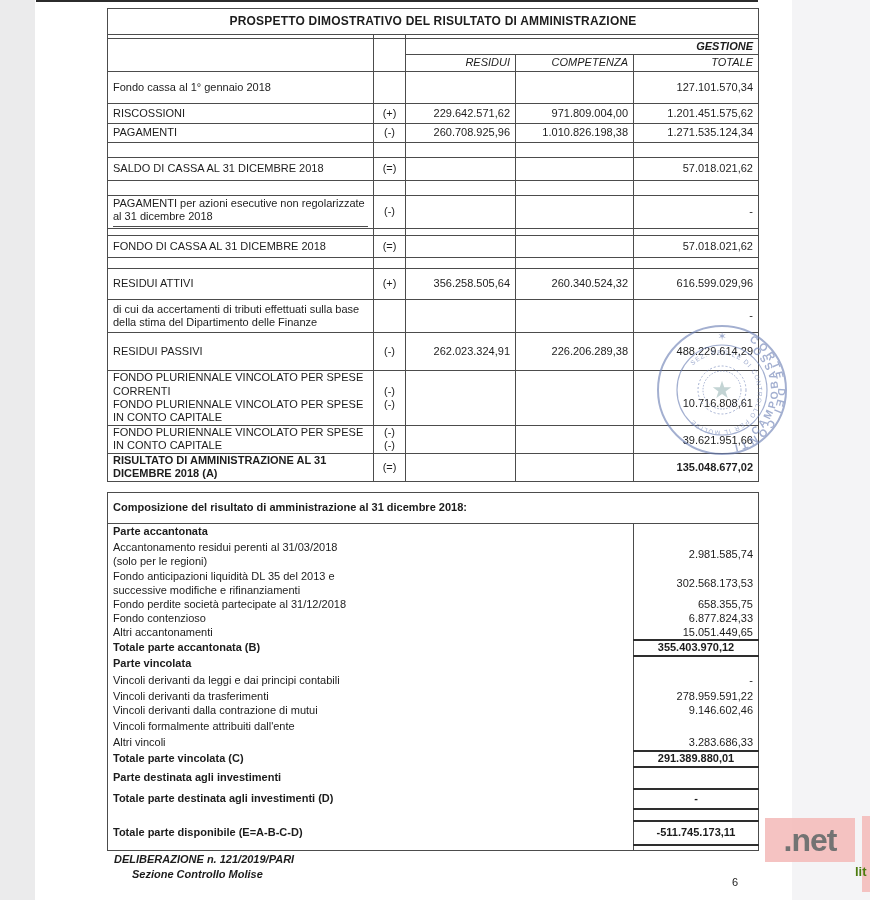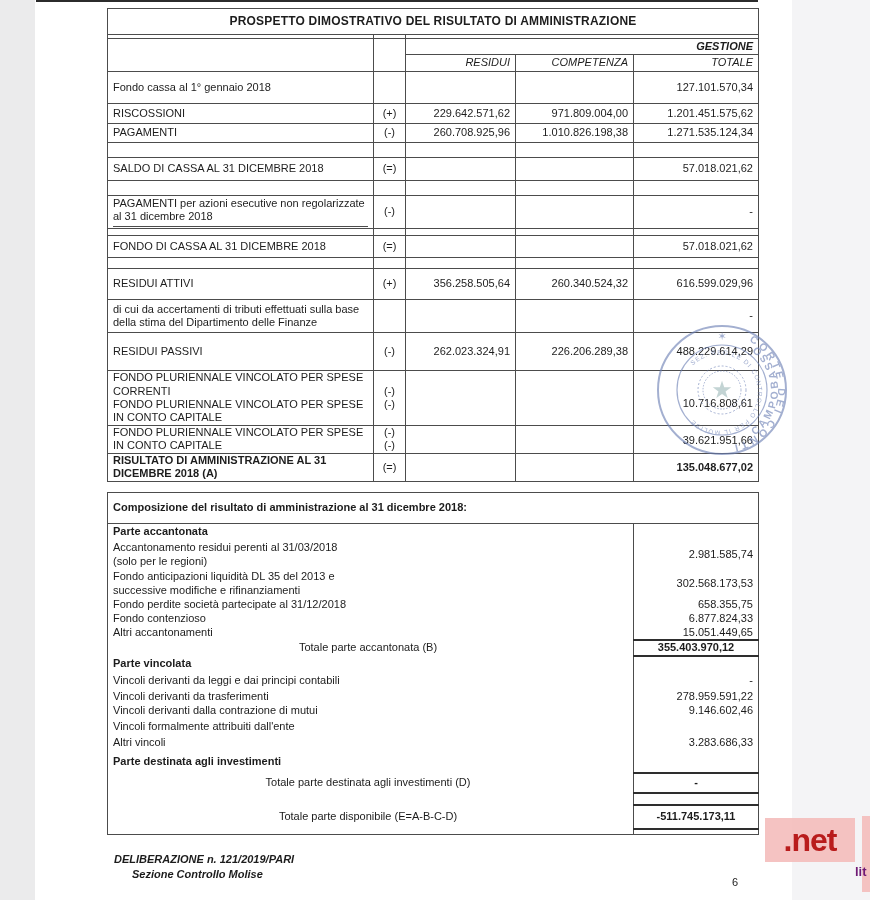--- a/index.html
+++ b/index.html
@@ -21,32 +21,32 @@
   .sign2{display:flex;flex-direction:column;justify-content:space-around;height:100%;align-items:center;}
   .und{border-bottom:1px solid #4c4c4c;padding-bottom:3px;}
 
   #tbl1{position:absolute;left:107px;top:8px;}
   #tbl2{position:absolute;left:107px;top:492px;border:1px solid #4c4c4c;}
   table.t2{border-collapse:collapse;table-layout:fixed;font-size:11px;}
   table.t2 td{padding:0 5px;line-height:1.2;vertical-align:middle;overflow:hidden;}
   table.t2 td.vcol{border-left:1px solid #4c4c4c;text-align:right;white-space:nowrap;}
   table.t2 tr.hdr td{border-bottom:1px solid #4c4c4c;font-weight:bold;}
   table.t2 td.box{border-top:2px solid #2e2e2e;border-bottom:2px solid #2e2e2e;font-weight:bold;text-align:center;}
-  table.t2 td.rlbl{text-align:center;font-weight:normal;padding-right:10px;}
+  table.t2 td.rlbl{text-align:left;font-weight:bold;padding-right:10px;}
 
   #footer-delib{position:absolute;left:114px;top:853px;font-size:11px;font-weight:bold;font-style:italic;}
   #footer-sez{position:absolute;left:132px;top:868px;font-size:11px;font-weight:bold;font-style:italic;}
   #page-num{position:absolute;left:732px;top:876px;font-size:11px;}
 
   #stamp{position:absolute;left:648px;top:316px;width:148px;height:148px;opacity:.62;pointer-events:none;}
   #watermark{position:absolute;left:765px;top:818px;width:90px;height:44px;background:rgba(243,185,183,.85);
              display:flex;align-items:center;justify-content:center;z-index:5;}
-  #watermark .wm-text{color:#b91c1c;font-weight:bold;font-size:32px;letter-spacing:-1px;line-height:1;}
+  #watermark .wm-text{color:#737373;font-weight:bold;font-size:32px;letter-spacing:-1px;line-height:1;}
   #watermark-strip{position:absolute;left:862px;top:816px;width:8px;height:76px;background:rgba(243,185,183,.85);z-index:5;}
-  #watermark-frag{position:absolute;left:855px;top:864px;width:12px;height:14px;color:#701a75;font-weight:bold;font-size:13px;z-index:6;overflow:hidden;}
+  #watermark-frag{position:absolute;left:855px;top:864px;width:12px;height:14px;color:#4d7c0f;font-weight:bold;font-size:13px;z-index:6;overflow:hidden;}
 </style>
 </head>
 <body>
 
 <div id="page">
   <div class="edge-left"></div>
   <div class="edge-right"></div>
   <div class="scan-top-line"></div>
 
   <table class="t" id="tbl1">
@@ -265,20 +265,24 @@
       <td>Vincoli derivanti dalla contrazione di mutui</td>
       <td class="vcol">9.146.602,46</td>
     </tr>
     <tr style="height:17px">
       <td>Vincoli formalmente attribuiti dall'ente</td>
       <td class="vcol"></td>
     </tr>
     <tr style="height:16px">
       <td>Altri vincoli</td>
       <td class="vcol">3.283.686,33</td>
+    </tr>
+    <tr style="height:16px">
+      <td class="rlbl">Totale parte vincolata (C)</td>
+      <td class="vcol box">291.389.880,01</td>
     </tr>
     <tr style="height:22px">
       <td class="b" style="vertical-align:top;padding-top:4px">Parte destinata agli investimenti</td>
       <td class="vcol"></td>
     </tr>
     <tr style="height:20px">
       <td class="rlbl">Totale parte destinata agli investimenti (D)</td>
       <td class="vcol box">-</td>
     </tr>
     <tr style="height:12px">

